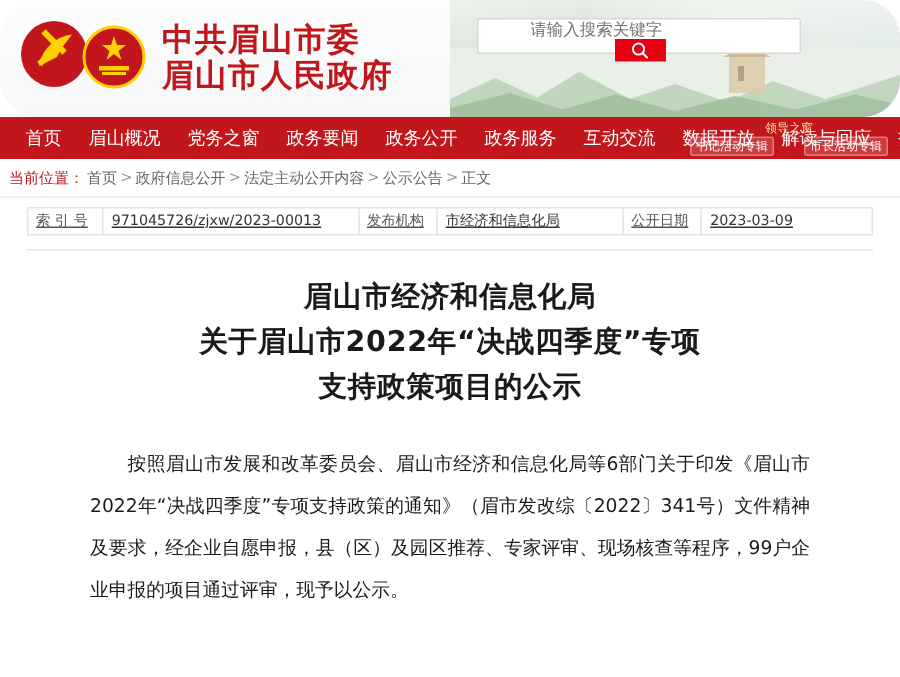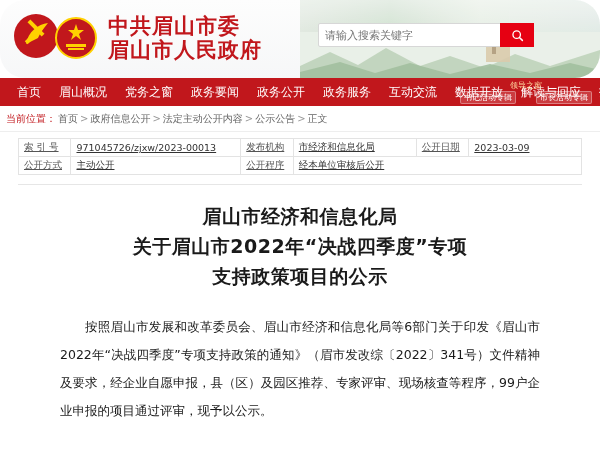--- a/index.html
+++ b/index.html
@@ -50,28 +50,29 @@
     background:
       linear-gradient(180deg, rgba(255,255,255,0.45), rgba(255,255,255,0.05) 40%),
       linear-gradient(90deg,#dfe8de 0%,#cfe0cf 30%,#e6eee4 60%,#dfe9e4 100%);
     opacity: 0.95;
   }
   .banner-hills {
     position:absolute; left:0; bottom:0; width:100%; height:46px;
   }
   .search-wrap {
     position: absolute;
-    left: 318px; top: 23px;
+    left: 318px; top: 12px;
     width: 216px; height: 24px;
     background: #fff;
     border: 1px solid #d7d7d7;
     border-radius: 2px;
     display: flex;
     align-items: center;
     z-index: 3;
+    flex-direction: column;
   }
   .search-input {
     flex: 1 1 auto;
     border: 0; outline: none;
     height: 22px;
     font-size: 11px;
     color: #666;
     padding: 0 6px;
     background: transparent;
     font-family: "DejaVu Sans", sans-serif;
@@ -304,26 +305,20 @@
   <table class="info-table">
     <tbody>
         <tr>
       <td class="k">索 引 号</td>
       <td class="v col-a">971045726/zjxw/2023-00013</td>
       <td class="k">发布机构</td>
       <td class="v col-b">市经济和信息化局</td>
       <td class="k">公开日期</td>
       <td class="v col-c">2023-03-09</td>
     </tr>
-    <tr>
-      <td class="k">公开方式</td>
-      <td class="v col-a">主动公开</td>
-      <td class="k">公开程序</td>
-      <td class="v" colspan="3">经本单位审核后公开</td>
-    </tr>
   </tbody>
     </table>
 
   <div class="hr-line"></div>
 
   <div class="article">
     <div class="art-title">眉山市经济和信息化局</div>
     <div class="art-title">关于眉山市2022年“决战四季度”专项</div>
     <div class="art-title">支持政策项目的公示</div>
     <div class="art-body">按照眉山市发展和改革委员会、眉山市经济和信息化局等6部门关于印发《眉山市2022年“决战四季度”专项支持政策的通知》（眉市发改综〔2022〕341号）文件精神及要求，经企业自愿申报，县（区）及园区推荐、专家评审、现场核查等程序，99户企业申报的项目通过评审，现予以公示。</div>

